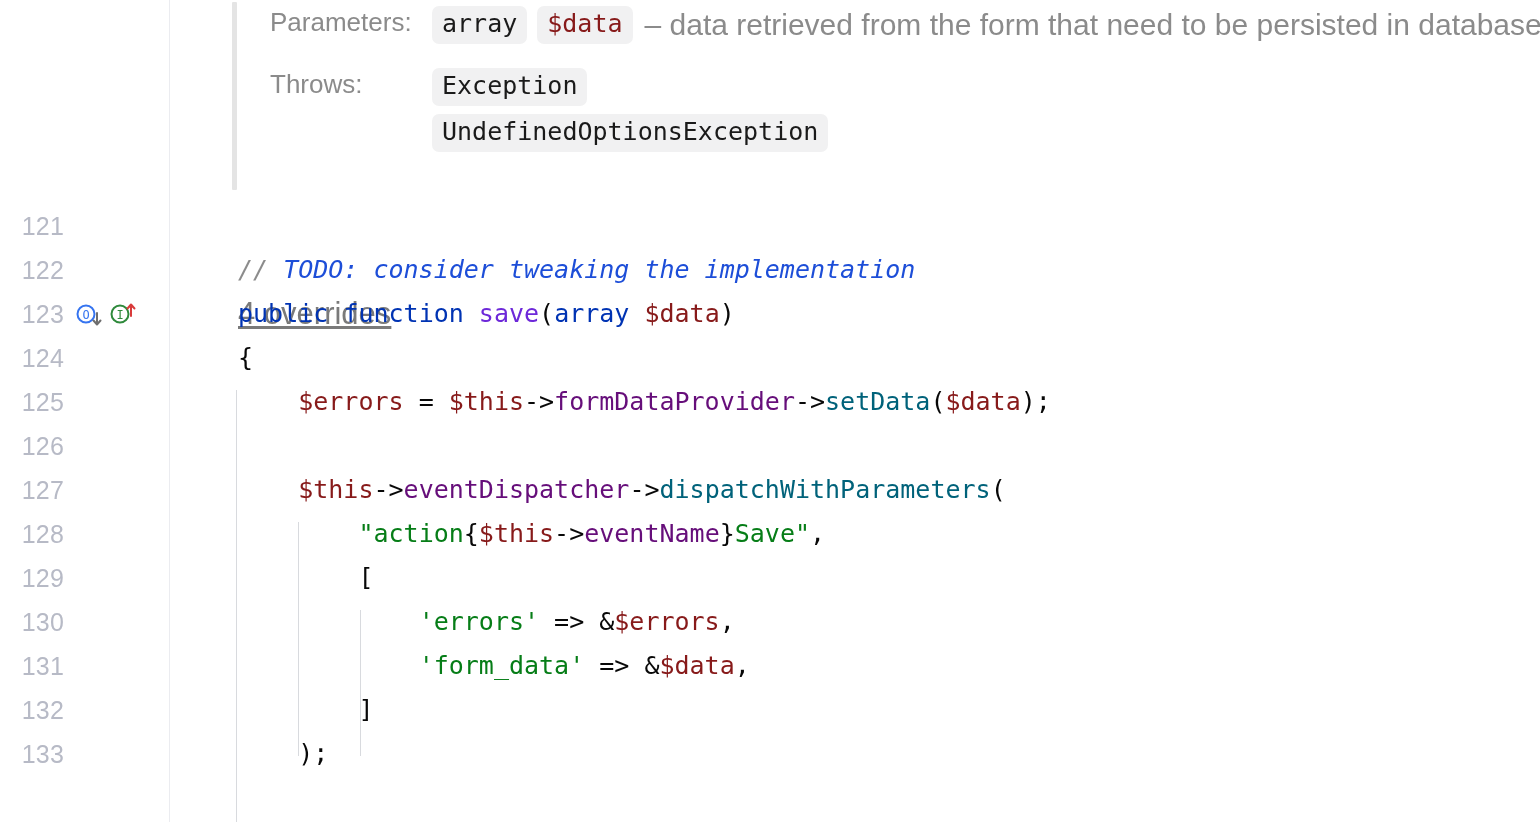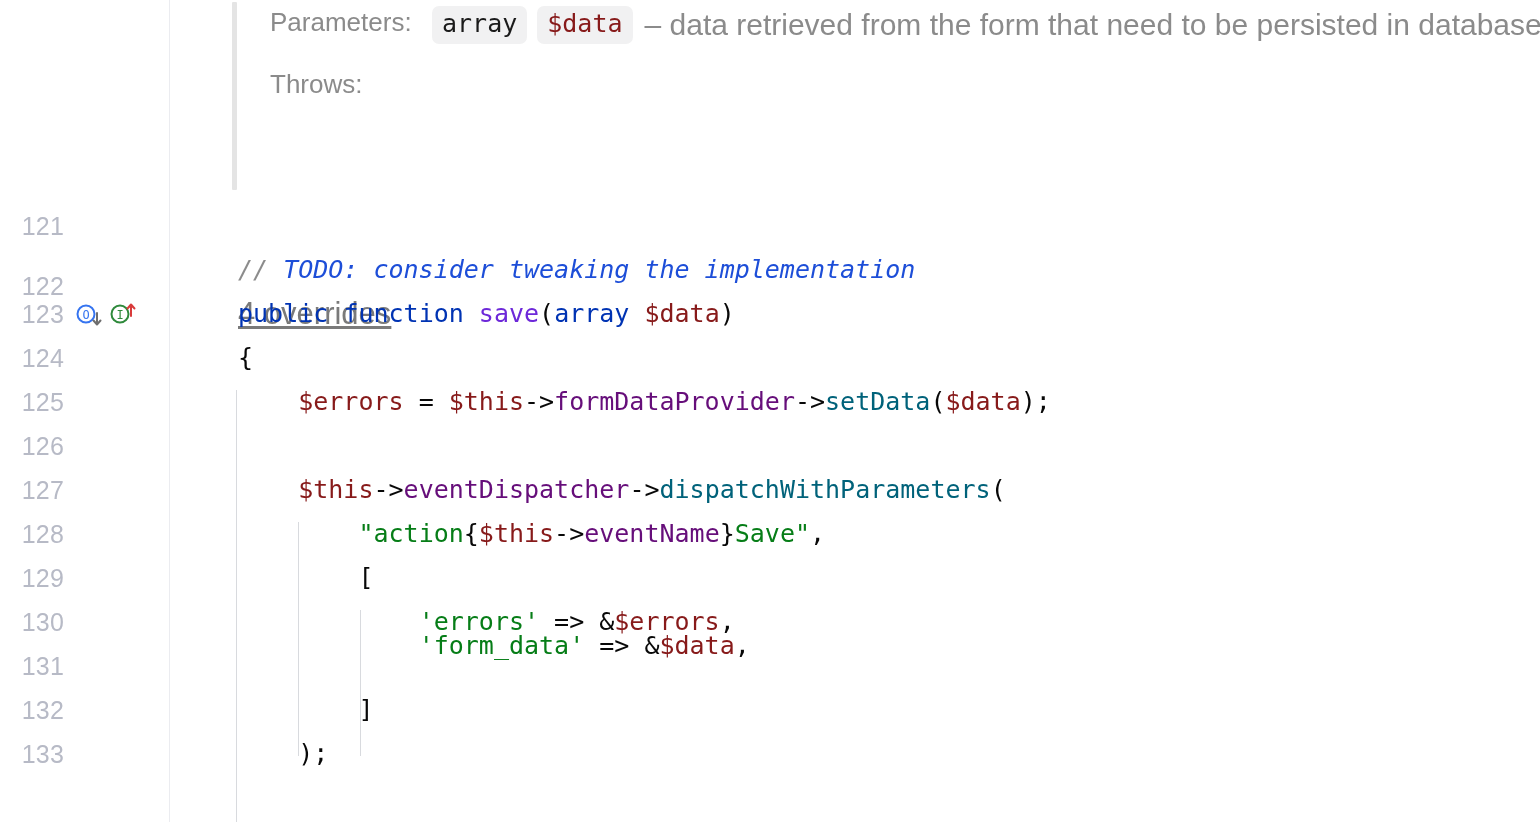--- a/index.html
+++ b/index.html
@@ -187,21 +187,21 @@
 </head>
 <body>
 
 <div id="editor">
 
   <div class="gutter">
     <div id="gutter-rows">
         <div class="gutter-row" style="top: 204px;">
           <div class="line-number">121</div>
         </div>
-        <div class="gutter-row" style="top: 264px;">
+        <div class="gutter-row" style="top: 248px;">
           <div class="line-number">122</div>
         </div>
         <div class="gutter-row" style="top: 292px; padding-left: 32px;">
           <div class="line-number">123</div>
           <div class="gutter-icons">
             <svg width="30" height="30" viewBox="0 0 30 30">
               <circle cx="12" cy="15" r="8.5" fill="none" stroke="#3574f0" stroke-width="2"></circle>
               <text x="12" y="20" text-anchor="middle" font-family="&quot;DejaVu Sans Mono&quot;, monospace" font-size="12" fill="#3574f0">O</text>
               <path stroke="#6e6e6e" stroke-width="2" fill="none" stroke-linecap="round" stroke-linejoin="round" d="M23 14 L23 25 M19.5 21.5 L23 25.5 L26.5 21.5"></path>
             </svg>
@@ -254,39 +254,43 @@
         <div class="doc-label">Parameters:</div>
         <div class="doc-inline">
           <span class="pill">array</span>
           <span class="pill var">$data</span>
           <span class="doc-desc">– data retrieved from the form that need to be persisted in database</span>
         </div>
       </div>
 
       <div class="doc-row" style="margin-top:18px;">
         <div class="doc-label">Throws:</div>
+        <div class="doc-values">
+          <span class="pill">Exception</span>
+          <span class="pill">UndefinedOptionsException</span>
+        </div>
       </div>
     </div>
 
     <div class="indent-guide" style="left:66px; top:390px; height:432px;"></div>
     <div class="indent-guide" style="left:128px; top:522px; height:234px;"></div>
     <div class="indent-guide" style="left:190px; top:610px; height:146px;"></div>
 
     <div class="inlay-hint" style="top:298px;">4 overrides</div>
 
     <div id="code-lines">
         <div class="code-line" style="top: 204px;"></div>
         <div class="code-line" style="top: 248px;"><span class="t-comment">// </span><span class="t-todo">TODO: consider tweaking the implementation</span></div>
         <div class="code-line" style="top: 292px;"><span class="t-keyword">public</span><span class="t-punct"> </span><span class="t-keyword">function</span><span class="t-punct"> </span><span class="t-func">save</span><span class="t-punct">(</span><span class="t-keyword">array</span><span class="t-punct"> </span><span class="t-var">$data</span><span class="t-punct">)</span></div>
         <div class="code-line" style="top: 336px;"><span class="t-punct">{</span></div>
         <div class="code-line" style="top: 380px;"><span class="t-punct">    </span><span class="t-var">$errors</span><span class="t-punct"> = </span><span class="t-var">$this</span><span class="t-punct">-&gt;</span><span class="t-field">formDataProvider</span><span class="t-punct">-&gt;</span><span class="t-method">setData</span><span class="t-punct">(</span><span class="t-var">$data</span><span class="t-punct">);</span></div>
         <div class="code-line" style="top: 424px;"></div>
         <div class="code-line" style="top: 468px;"><span class="t-punct">    </span><span class="t-var">$this</span><span class="t-punct">-&gt;</span><span class="t-field">eventDispatcher</span><span class="t-punct">-&gt;</span><span class="t-method">dispatchWithParameters</span><span class="t-punct">(</span></div>
         <div class="code-line" style="top: 512px;"><span class="t-punct">        </span><span class="t-string">"action</span><span class="t-punct">{</span><span class="t-var">$this</span><span class="t-punct">-&gt;</span><span class="t-field">eventName</span><span class="t-punct">}</span><span class="t-string">Save"</span><span class="t-punct">,</span></div>
         <div class="code-line" style="top: 556px;"><span class="t-punct">        </span><span class="t-punct">[</span></div>
         <div class="code-line" style="top: 600px;"><span class="t-punct">            </span><span class="t-string">'errors'</span><span class="t-punct"> =&gt; &amp;</span><span class="t-var">$errors</span><span class="t-punct">,</span></div>
-        <div class="code-line" style="top: 624px;"><span class="t-punct">            </span><span class="t-string">'form_data'</span><span class="t-punct"> =&gt; &amp;</span><span class="t-var">$data</span><span class="t-punct">,</span></div>
+        <div class="code-line" style="top: 644px;"><span class="t-punct">            </span><span class="t-string">'form_data'</span><span class="t-punct"> =&gt; &amp;</span><span class="t-var">$data</span><span class="t-punct">,</span></div>
         <div class="code-line" style="top: 688px;"><span class="t-punct">        </span><span class="t-punct">]</span></div>
         <div class="code-line" style="top: 732px;"><span class="t-punct">    </span><span class="t-punct">);</span></div>
       </div>
   </div>
 
 </div>
 
 </body></html>

